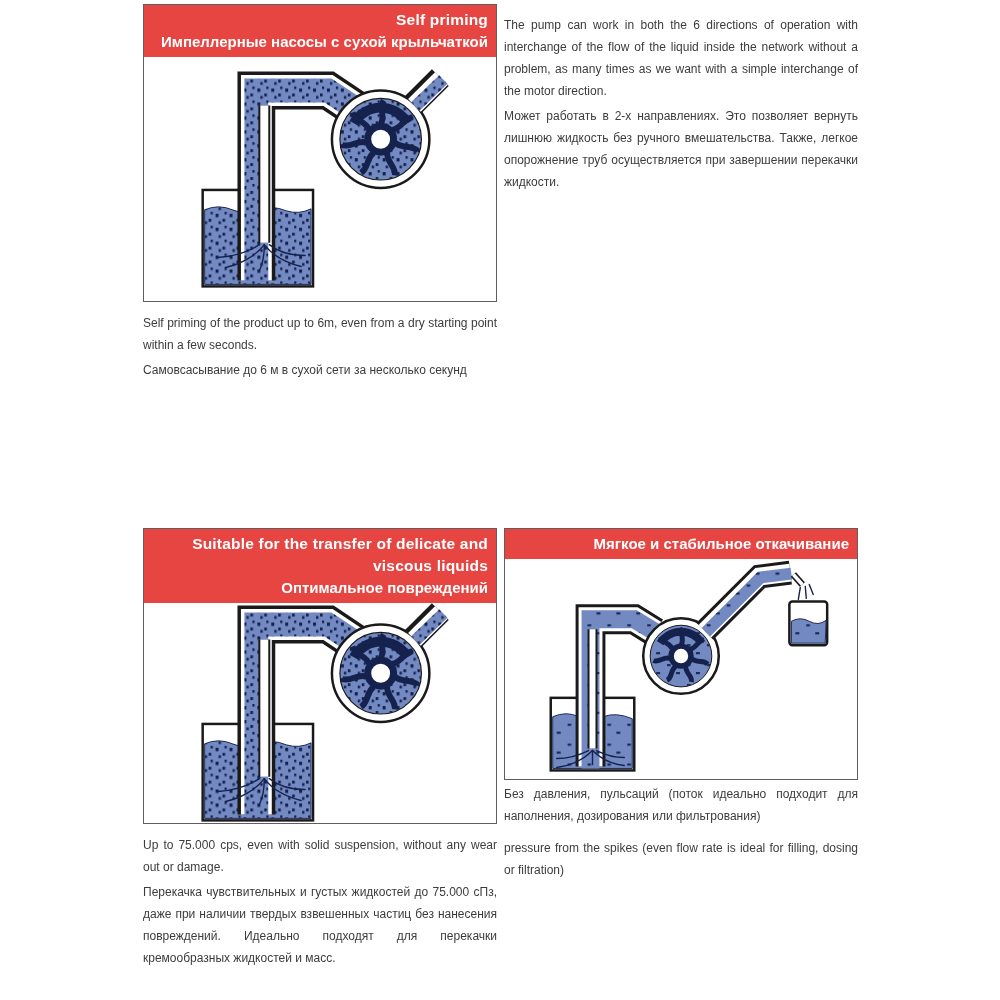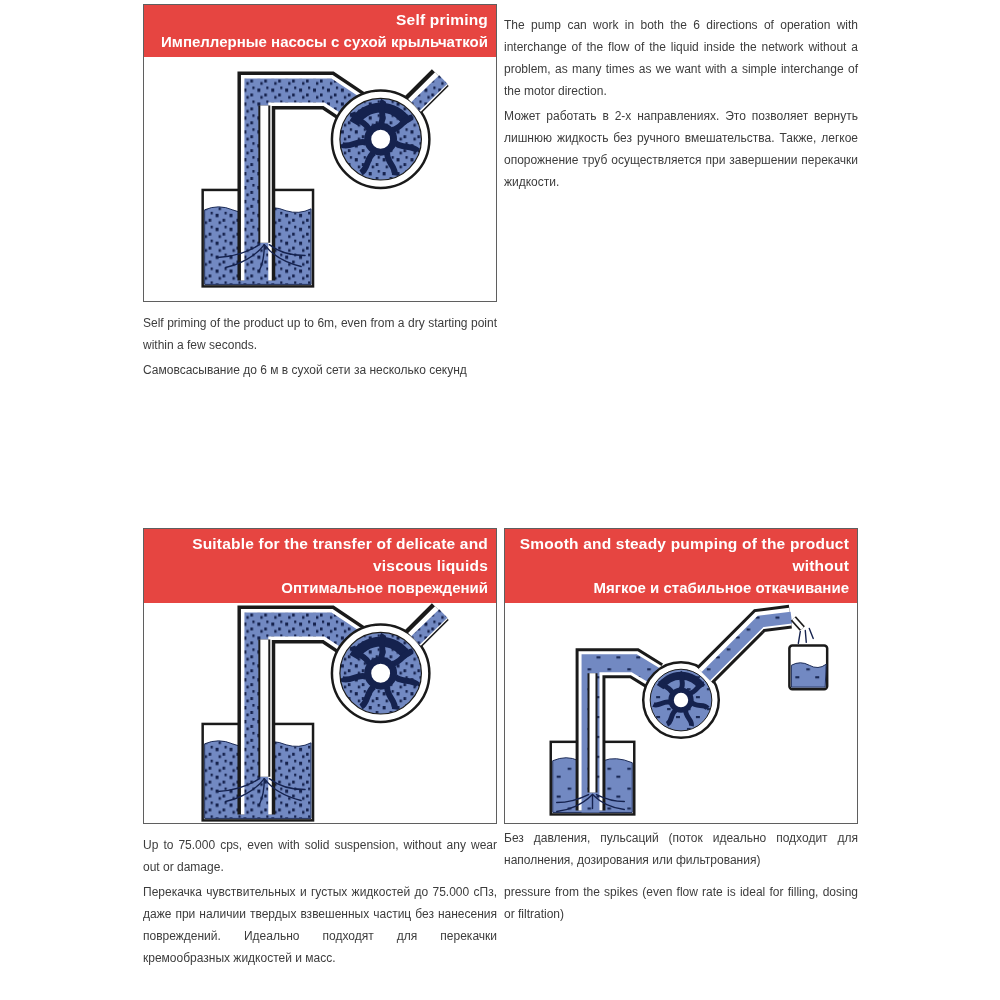--- a/index.html
+++ b/index.html
@@ -214,21 +214,20 @@
               </svg>
           </div>
         </div>
         <p class="para en">Up to 75.000 cps, even with solid suspension, without any wear out or damage.</p>
         <p class="para ru">Перекачка чувствительных и густых жидкостей до 75.000 сПз, даже при наличии твердых взвешенных частиц без нанесения повреждений. Идеально подходят для перекачки кремообразных жидкостей и масс.</p>
       </section>
 
       <section class="panel">
         <div class="panel-box">
           <header class="banner">
-            <div class="banner-en">Smooth and steady pumping of the product without</div>
             <div class="banner-ru">Мягкое и стабильное откачивание</div>
           </header>
           <div class="fig fig-sm">
             <svg viewBox="0 0 354 220">
                 <use href="#figC"></use>
               </svg>
           </div>
         </div>
         <p class="para ru">Без давления, пульсаций (поток идеально подходит для наполнения, дозирования или фильтрования)</p>
         <p class="para en">pressure from the spikes (even flow rate is ideal for filling, dosing or filtration)</p>

